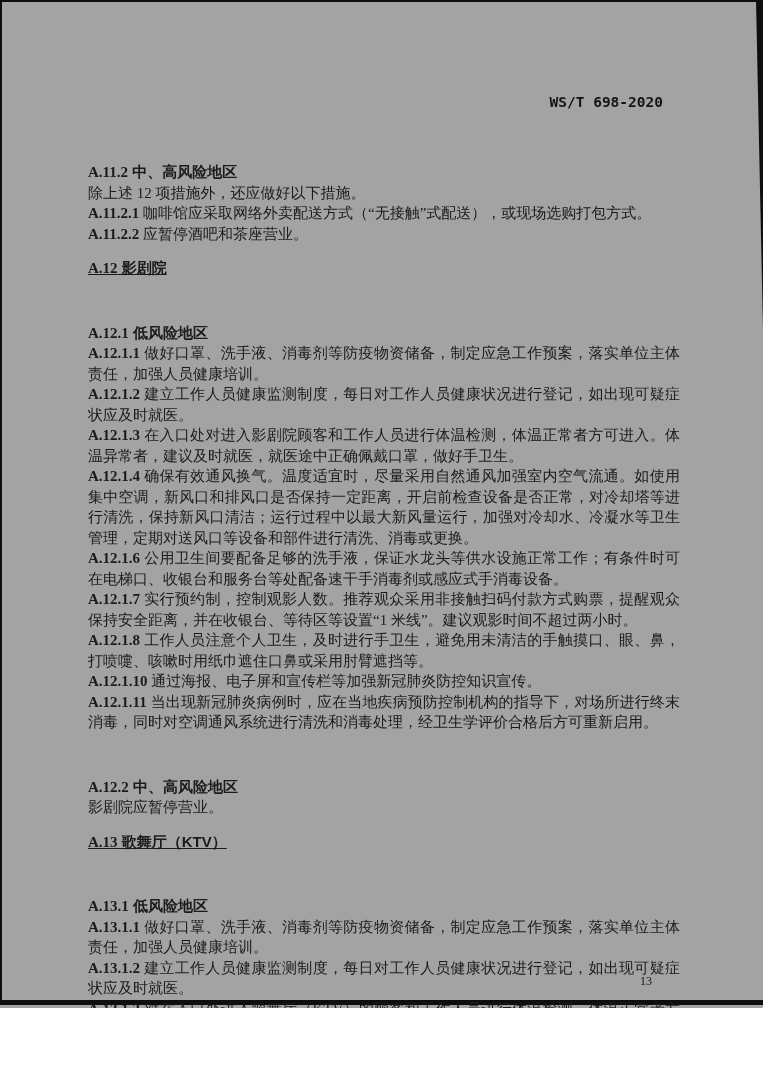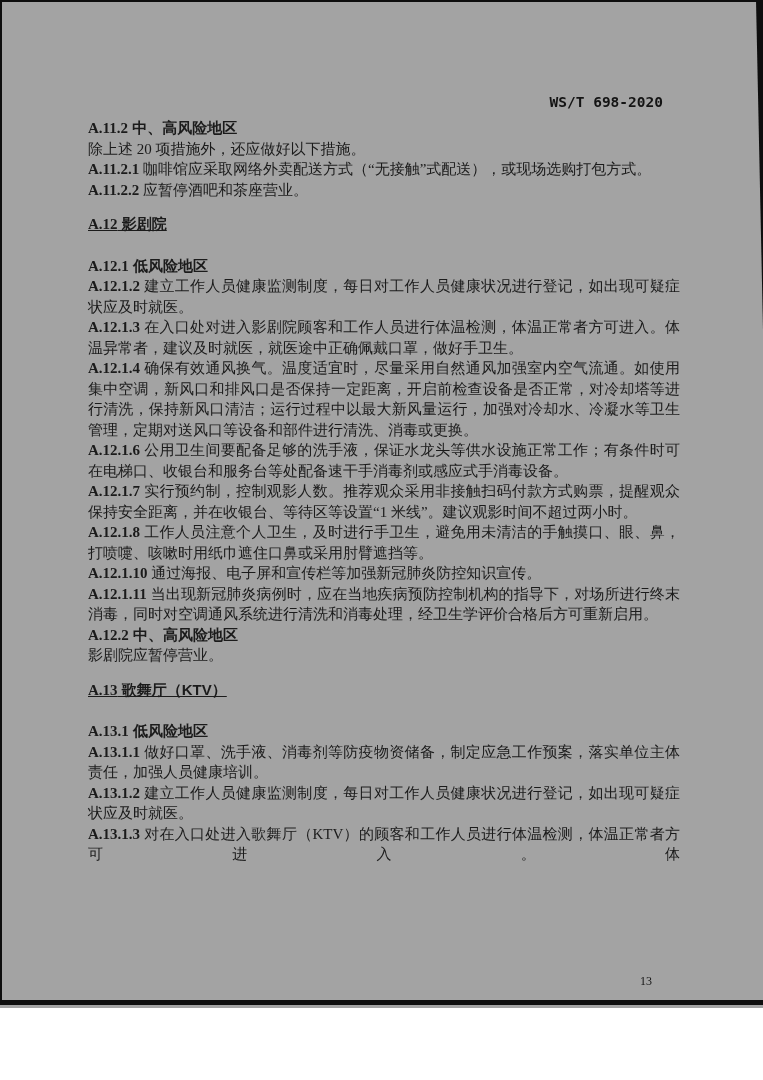--- a/index.html
+++ b/index.html
@@ -48,20 +48,21 @@
   .block { margin: 0; }
   .block.h2 {
     font-weight: 700;
     margin: 14px 0 21px 0;
     font-family: "Liberation Sans", "DejaVu Sans", sans-serif;
     text-decoration: underline;
   }
   .block.h3 {
     font-weight: 700;
     font-family: "Liberation Sans", "DejaVu Sans", sans-serif;
+    margin-top: 44px;
   }
   .clause-num {
     font-weight: 700;
     font-family: "Liberation Serif", "DejaVu Serif", serif;
   }
   .content .block:last-child { text-align-last: justify; }
 
   .page-number {
     position: absolute;
     top: 974px;
@@ -79,25 +80,26 @@
   <div class="edge edge-left"></div>
   <div class="edge edge-right"></div>
   <div class="edge edge-bottom"></div>
 
   <div class="running-header">
     <span>WS/T 698-2020</span>
   </div>
 
   <div class="content">
       <div class="block h3"><span class="clause-num">A.11.2</span> 中、高风险地区</div>
-      <p class="block p">除上述 20 项措施外，还应做好以下措施。</p>
+      <p class="block p">除上述 12 项措施外，还应做好以下措施。</p>
       <p class="block p"><span class="clause-num">A.11.2.1</span> 咖啡馆应采取网络外卖配送方式（“无接触”式配送），或现场选购打包方式。</p>
       <p class="block p"><span class="clause-num">A.11.2.2</span> 应暂停酒吧和茶座营业。</p>
       <div class="block h2"><span class="clause-num">A.12</span> 影剧院</div>
       <div class="block h3"><span class="clause-num">A.12.1</span> 低风险地区</div>
+      <p class="block p"><span class="clause-num">A.12.1.1</span> 做好口罩、洗手液、消毒剂等防疫物资储备，制定应急工作预案，落实单位主体责任，加强人员健康培训。</p>
       <p class="block p"><span class="clause-num">A.12.1.2</span> 建立工作人员健康监测制度，每日对工作人员健康状况进行登记，如出现可疑症状应及时就医。</p>
       <p class="block p"><span class="clause-num">A.12.1.3</span> 在入口处对进入影剧院顾客和工作人员进行体温检测，体温正常者方可进入。体温异常者，建议及时就医，就医途中正确佩戴口罩，做好手卫生。</p>
       <p class="block p"><span class="clause-num">A.12.1.4</span> 确保有效通风换气。温度适宜时，尽量采用自然通风加强室内空气流通。如使用集中空调，新风口和排风口是否保持一定距离，开启前检查设备是否正常，对冷却塔等进行清洗，保持新风口清洁；运行过程中以最大新风量运行，加强对冷却水、冷凝水等卫生管理，定期对送风口等设备和部件进行清洗、消毒或更换。</p>
       <p class="block p"><span class="clause-num">A.12.1.6</span> 公用卫生间要配备足够的洗手液，保证水龙头等供水设施正常工作；有条件时可在电梯口、收银台和服务台等处配备速干手消毒剂或感应式手消毒设备。</p>
       <p class="block p"><span class="clause-num">A.12.1.7</span> 实行预约制，控制观影人数。推荐观众采用非接触扫码付款方式购票，提醒观众保持安全距离，并在收银台、等待区等设置“1 米线”。建议观影时间不超过两小时。</p>
       <p class="block p"><span class="clause-num">A.12.1.8</span> 工作人员注意个人卫生，及时进行手卫生，避免用未清洁的手触摸口、眼、鼻，打喷嚏、咳嗽时用纸巾遮住口鼻或采用肘臂遮挡等。</p>
       <p class="block p"><span class="clause-num">A.12.1.10</span> 通过海报、电子屏和宣传栏等加强新冠肺炎防控知识宣传。</p>
       <p class="block p"><span class="clause-num">A.12.1.11</span> 当出现新冠肺炎病例时，应在当地疾病预防控制机构的指导下，对场所进行终末消毒，同时对空调通风系统进行清洗和消毒处理，经卫生学评价合格后方可重新启用。</p>
       <div class="block h3"><span class="clause-num">A.12.2</span> 中、高风险地区</div>
       <p class="block p">影剧院应暂停营业。</p>

